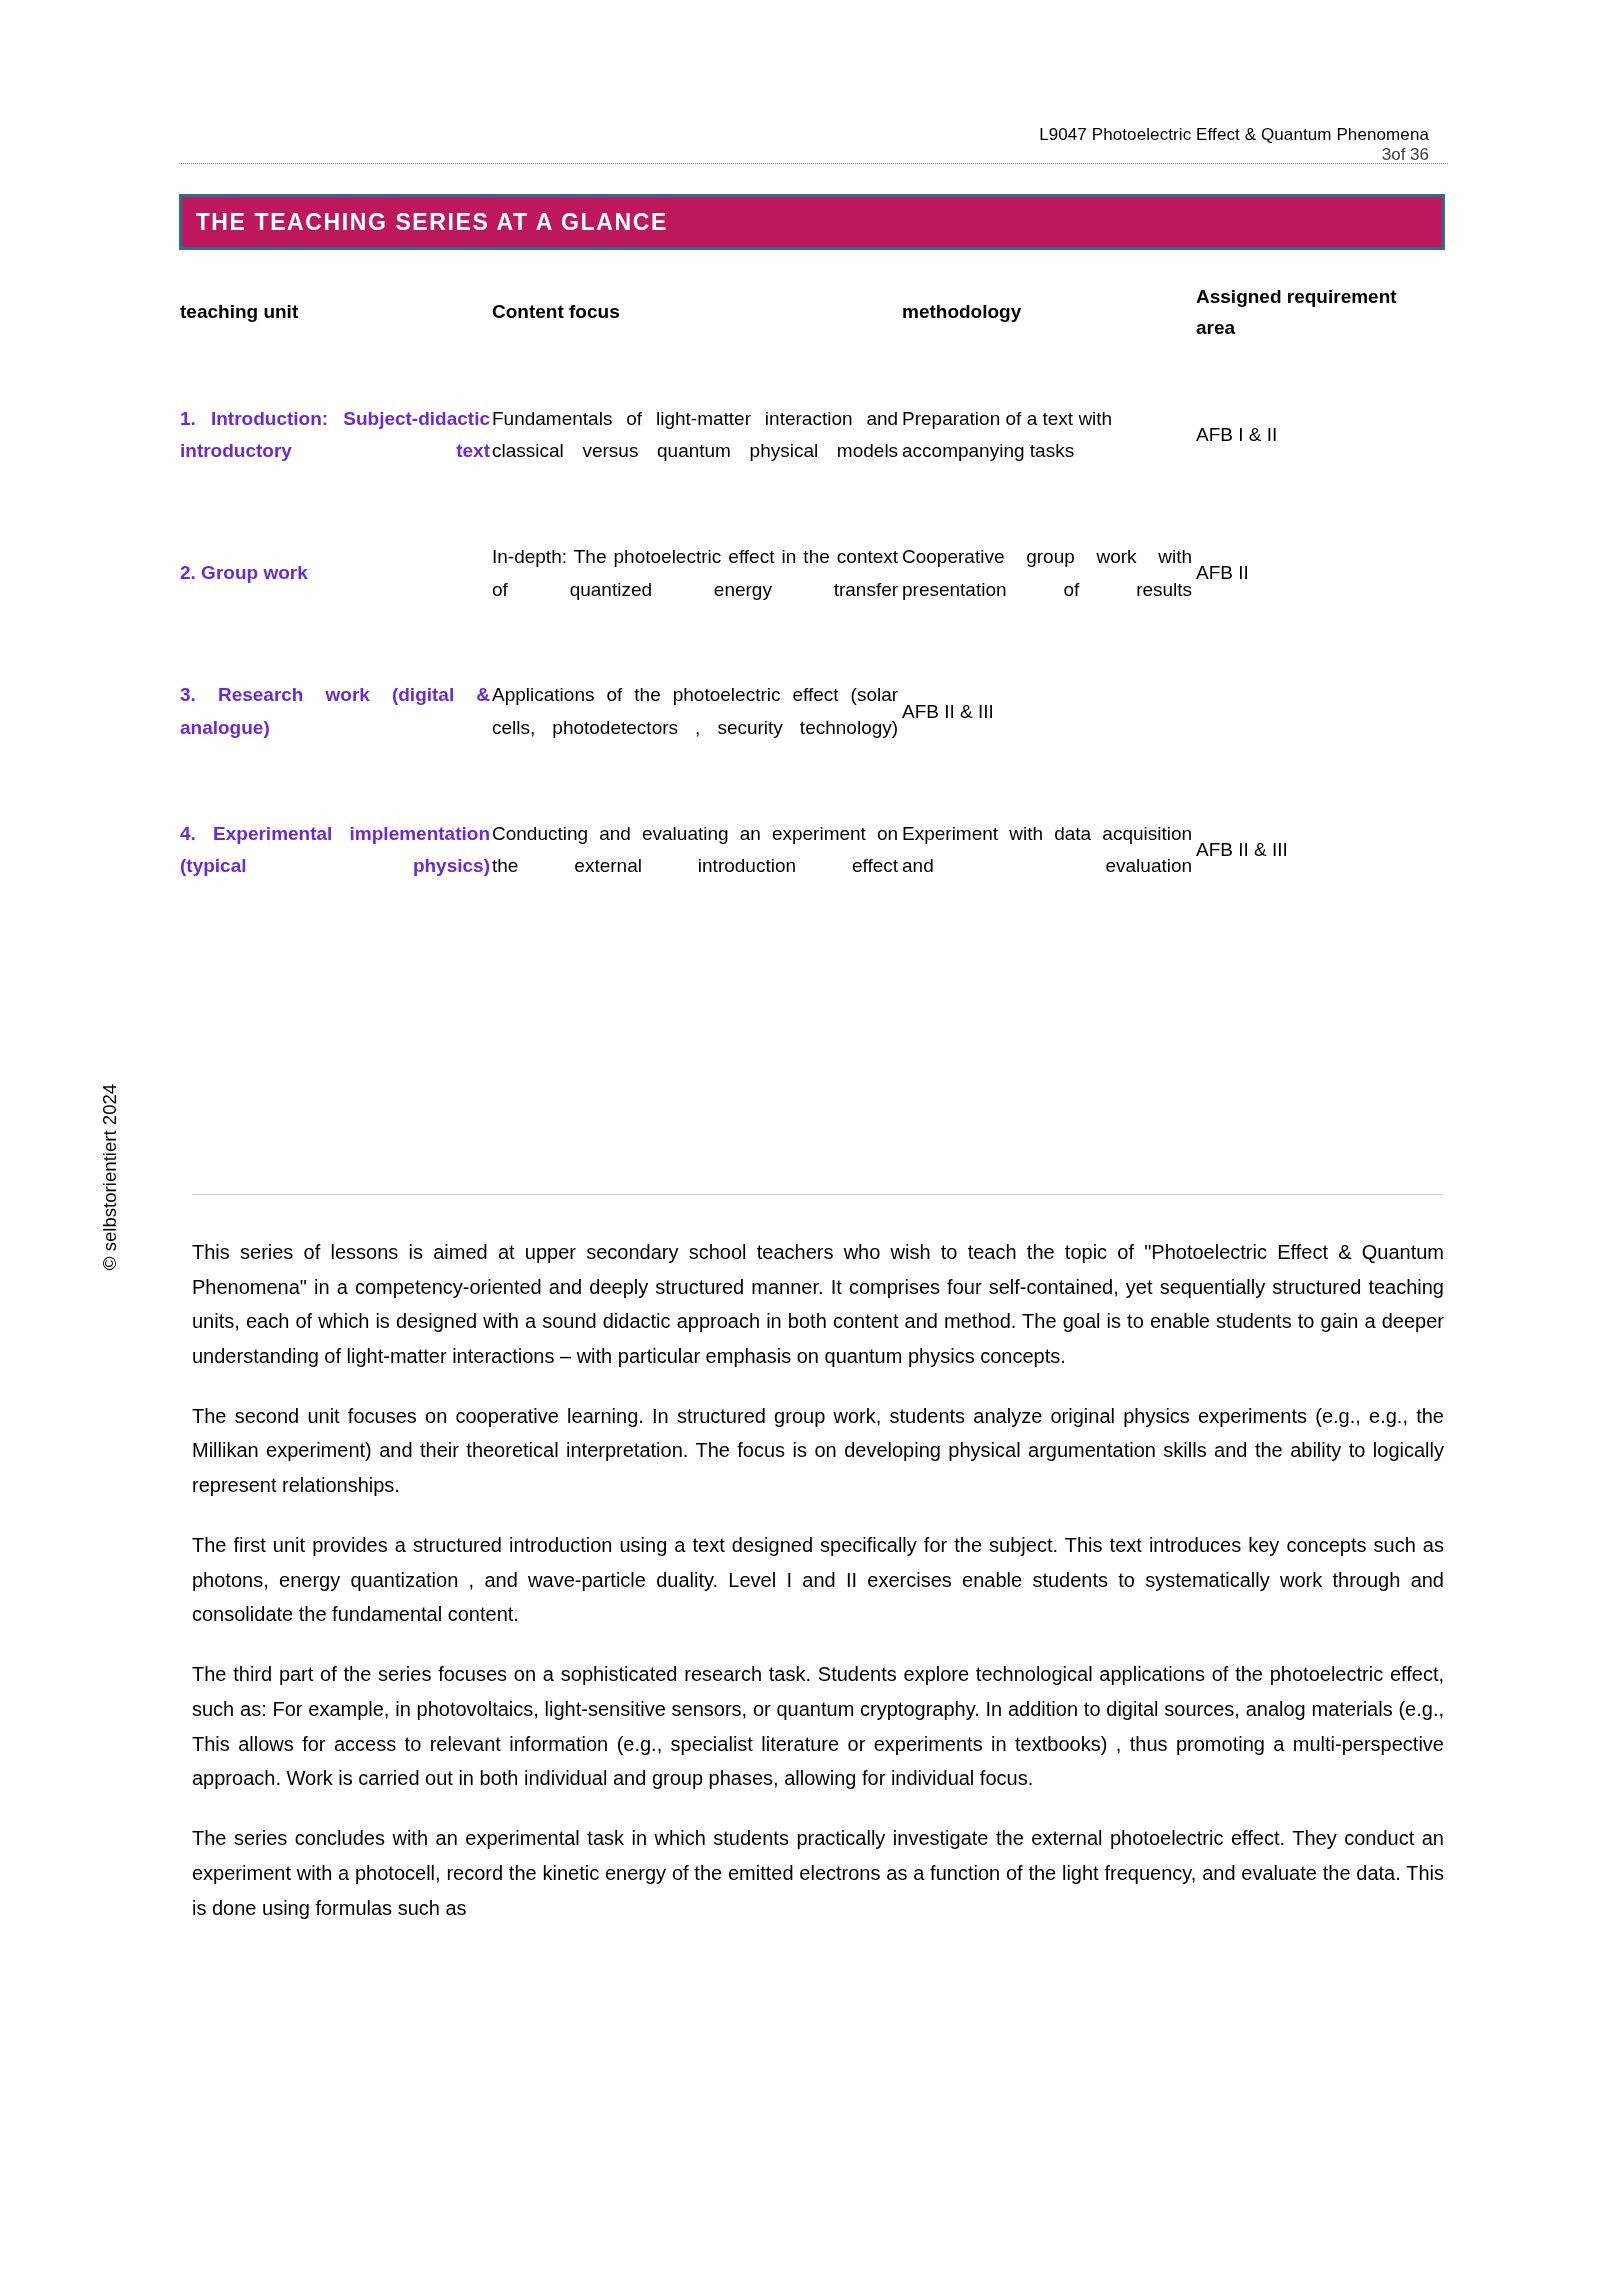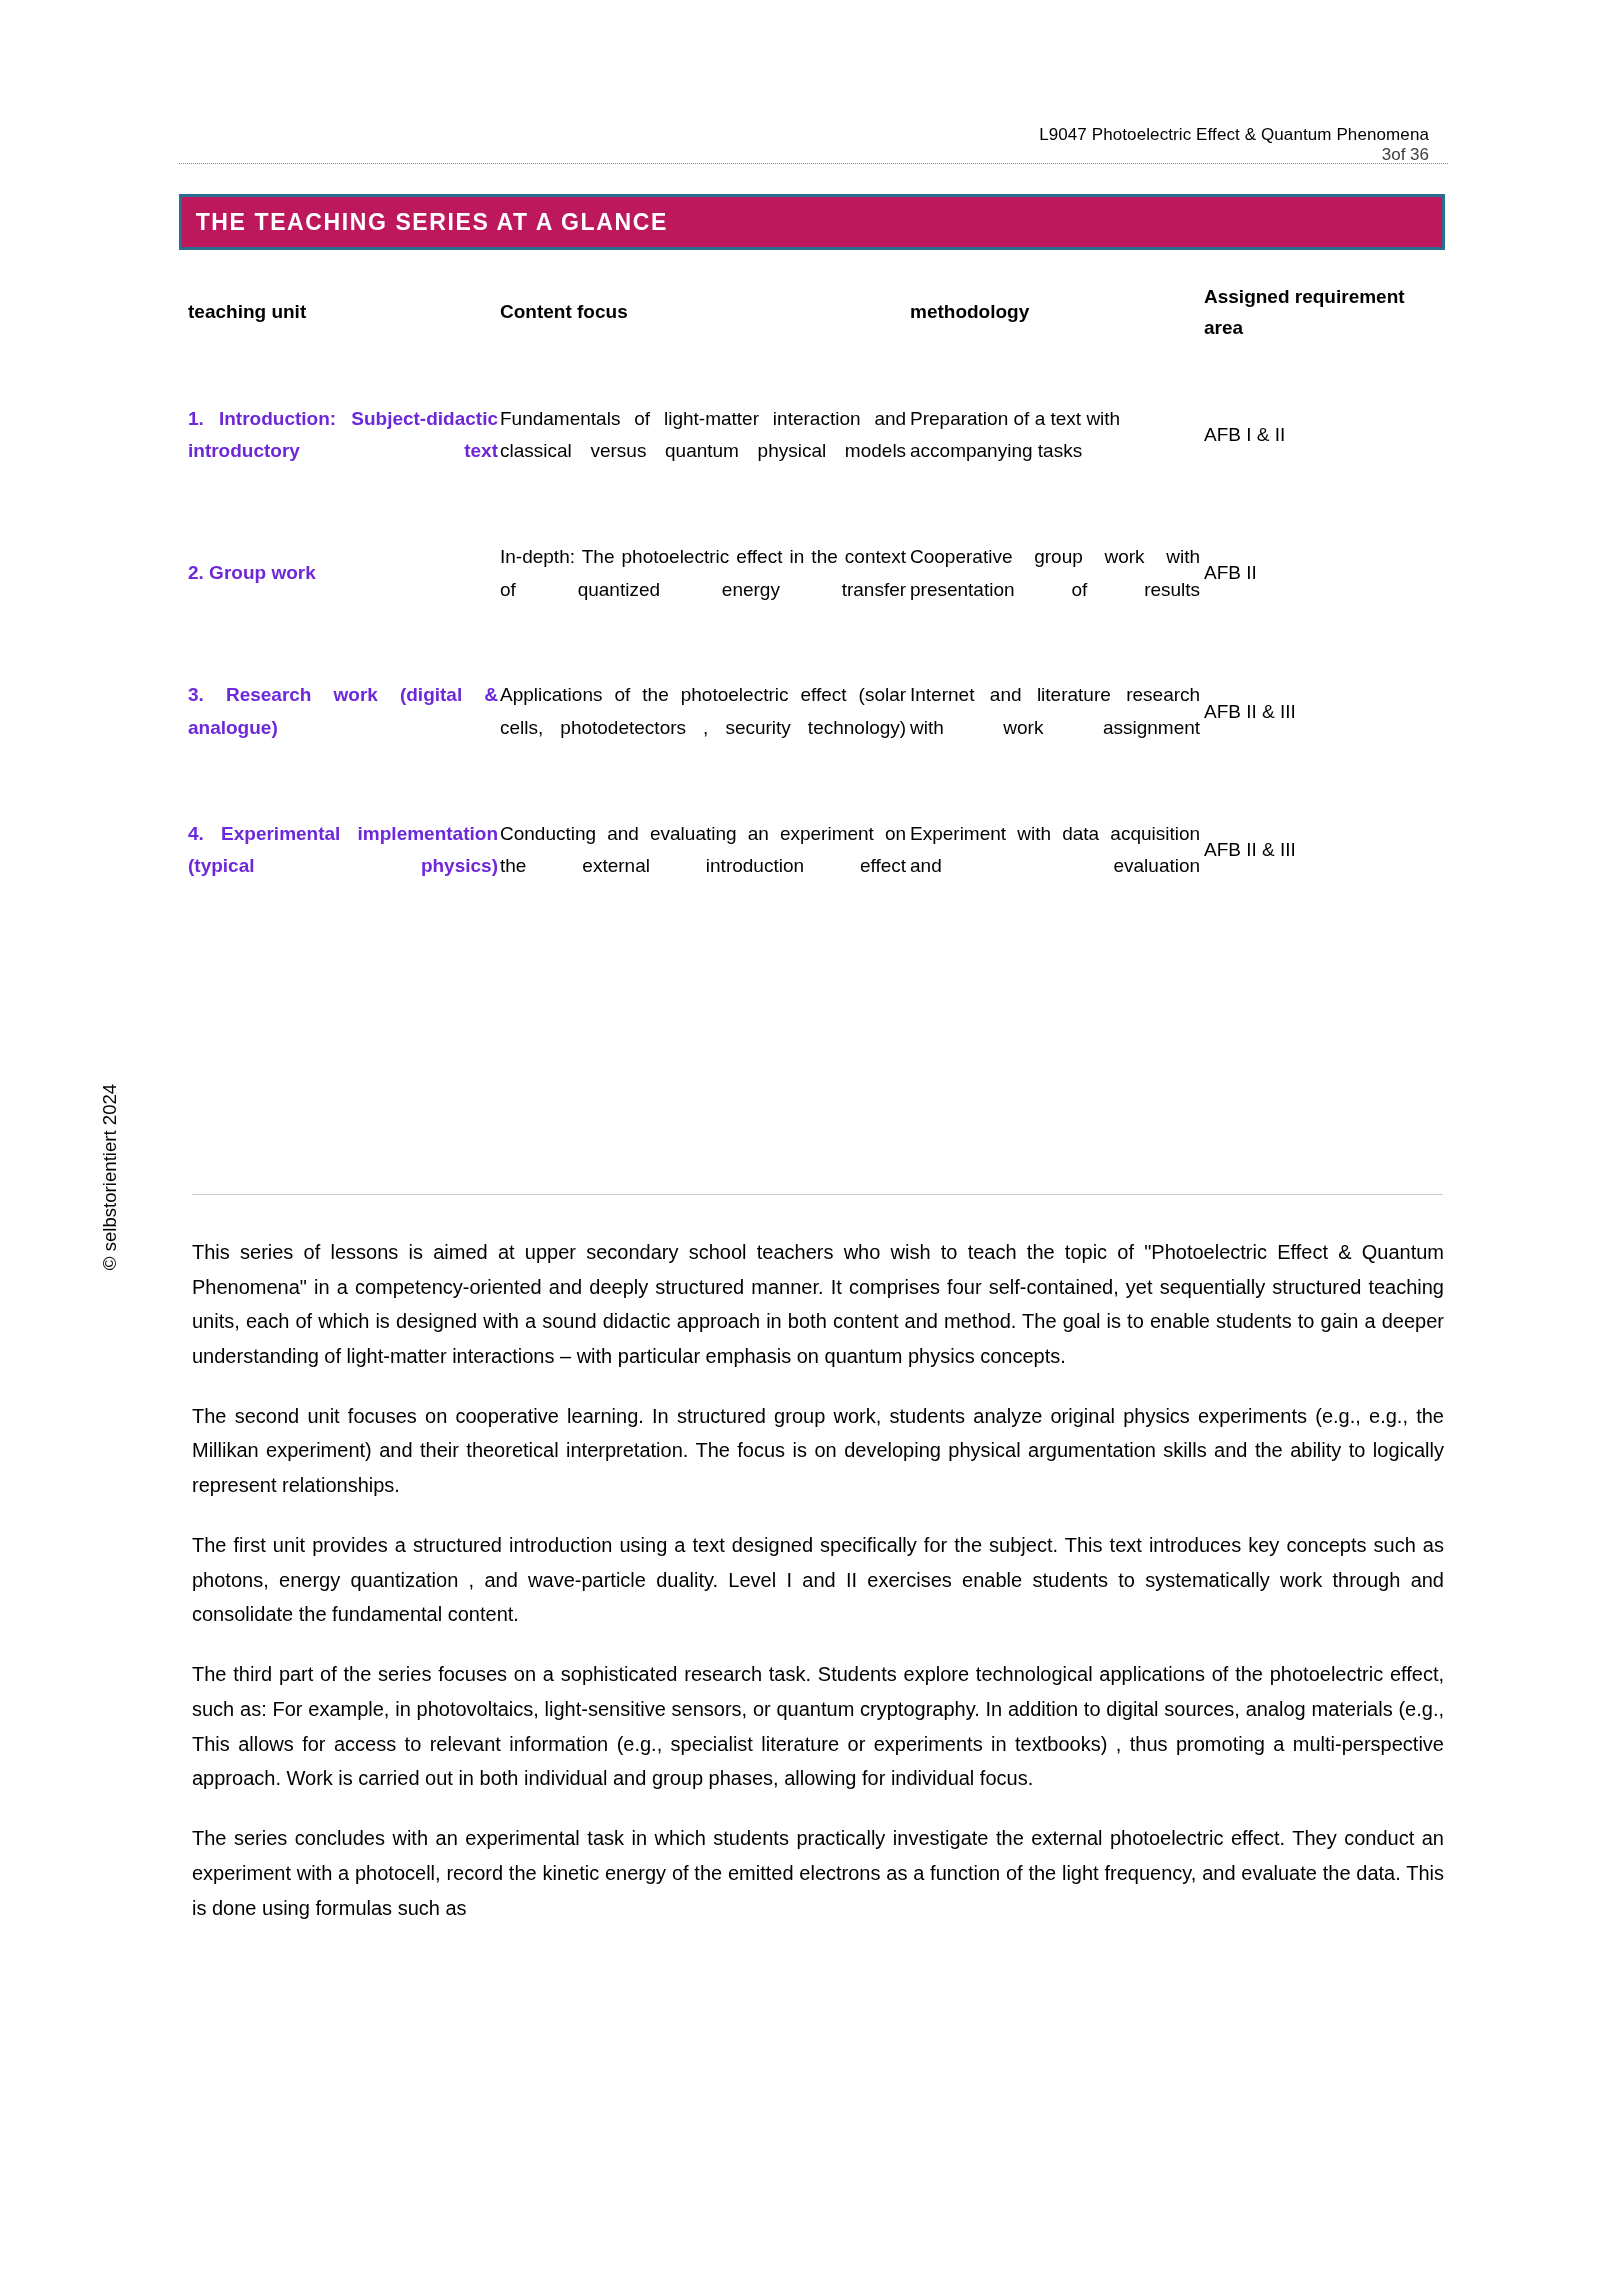--- a/index.html
+++ b/index.html
@@ -69,21 +69,21 @@
     font-size: 23px;
     font-weight: bold;
     letter-spacing: 1.6px;
     padding-left: 15.7px;
     white-space: nowrap;
   }
 
   
   .tbl {
     position: absolute;
-    left: 188px;
+    left: 180px;
     top: 282px;
     width: 1255px;
   }
   .trow {
     display: flex;
     align-items: center;
     width: 100%;
   }
   .trow.head { align-items: center; }
 
@@ -208,21 +208,20 @@
       <div class="c2 cell">In-depth: The photoelectric effect in the context of quantized energy transfer</div>
       <div class="c3 cell">Cooperative group work with presentation of results</div>
       <div class="c4 afb">AFB II</div>
     </div>
 
     <div class="rowgap"></div>
 
     <div class="trow">
       <div class="c1 unit">3. Research work (digital &amp; analogue)</div>
       <div class="c2 cell">Applications of the photoelectric effect (solar cells, photodetectors , security technology)</div>
-      <div class="c3 cell">Internet and literature research with work assignment</div>
       <div class="c4 afb">AFB II &amp; III</div>
     </div>
 
     <div class="rowgap"></div>
 
     <div class="trow">
       <div class="c1 unit">4. Experimental implementation (typical physics)</div>
       <div class="c2 cell">Conducting and evaluating an experiment on the external introduction effect</div>
       <div class="c3 cell">Experiment with data acquisition and evaluation</div>
       <div class="c4 afb">AFB II &amp; III</div>

